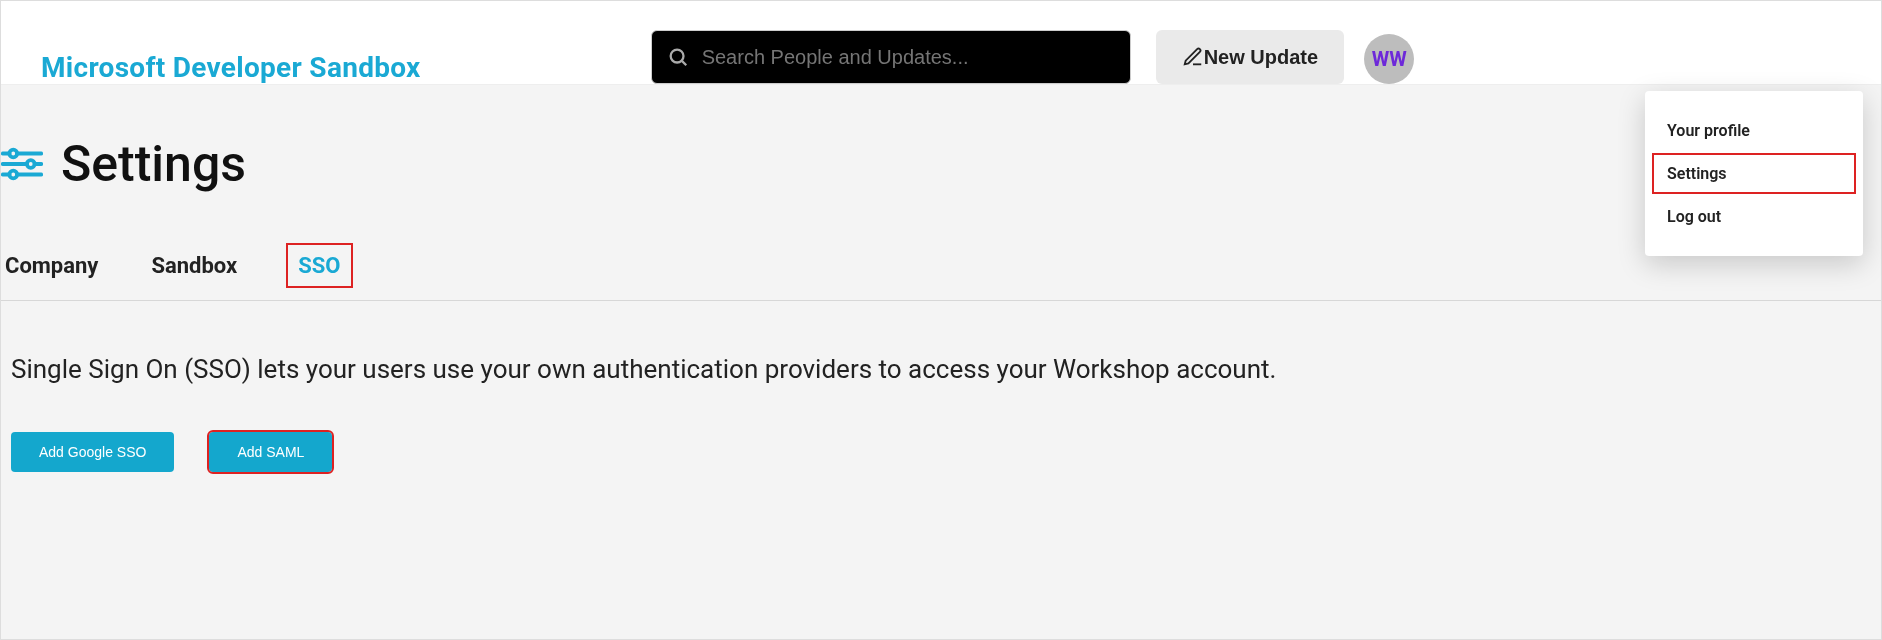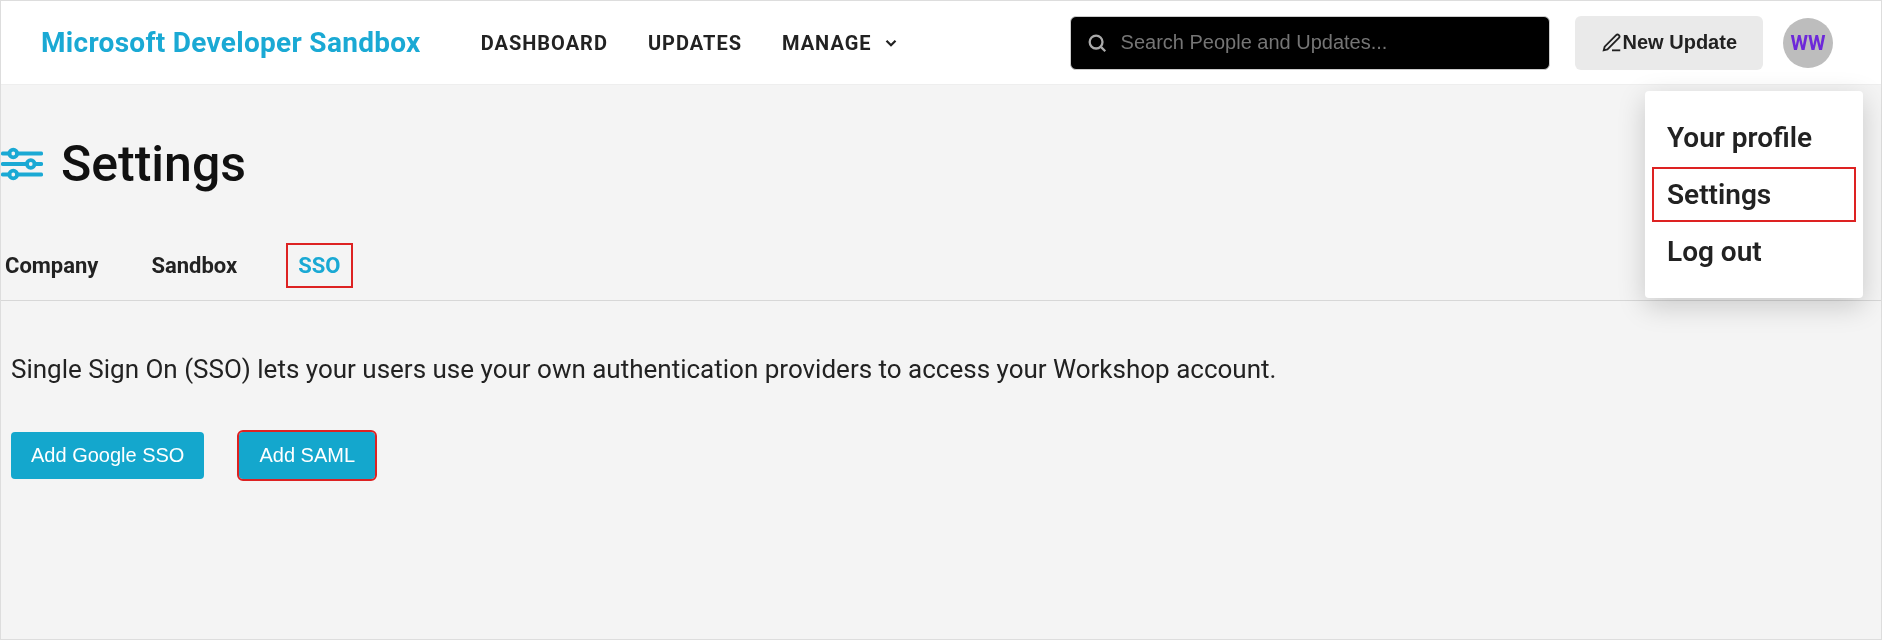--- a/index.html
+++ b/index.html
@@ -8,21 +8,21 @@
       background: #f4f4f4;
       width: 1882px;
       height: 640px;
       overflow: hidden;
     }
     .page-border { border: 1px solid #ddd; width: 1882px; height: 640px; position: relative; background: #f4f4f4; }
     .topbar {
       background: #fff;
       height: 84px;
       display: flex;
-      align-items: center;
+      align-items: flex-end;
       padding: 0 20px 0 40px;
       border-bottom: 1px solid #eee;
     }
     .brand {
       color: #1aa9d4;
       font-weight: 700;
       font-size: 28px;
       letter-spacing: 0.3px;
       margin-right: 60px;
     }
@@ -115,61 +115,51 @@
     .tab.highlighted { outline: 2px solid #d22; outline-offset: -2px; padding-left: 12px; padding-right: 12px;}
 
     .sso-section { padding: 50px 10px 0 10px; }
     .sso-desc { font-size: 26px; color: #222; line-height: 1.4; }
     .btn-row { margin-top: 45px; display: flex; gap: 16px; }
     .primary-btn {
       background: #14a7cd;
       color: #fff;
       border: none;
       border-radius: 4px;
-      font-size: 20px;
-      padding: 12px 20px;
+      font-size: 14px;
+      padding: 12px 28px;
       cursor: pointer;
     }
     .primary-btn.highlighted { outline: 2px solid #d22; outline-offset: 0px; margin-left: 19px; }
 
     .dropdown {
       position: absolute;
       top: 90px;
       right: 18px;
       width: 218px;
       background: #fff;
       border-radius: 4px;
       box-shadow: 0 8px 28px rgba(0,0,0,0.18);
       padding: 18px 0;
     }
     .dropdown-item {
-      font-size: 28px;
+      font-size: 16px;
       font-weight: 600;
       color: #222;
       padding: 12px 22px;
       cursor: pointer;
     }
     .dropdown-item.highlighted { outline: 2px solid #d22; outline-offset: -3px; margin: 0 6px; padding-left: 16px;}
   </style>
 </head>
 <body>
 
 <div class="page-border">
   <div class="topbar">
     <div class="brand">Microsoft Developer Sandbox</div>
-    <div class="nav">
-      <div class="nav-item">DASHBOARD</div>
-      <div class="nav-item">UPDATES</div>
-      <div class="nav-item">
-        <span>MANAGE</span>
-        <svg class="chevron-icon" viewBox="0 0 24 24" fill="none" stroke="currentColor" stroke-width="3">
-            <polyline points="6 9 12 15 18 9"></polyline>
-          </svg>
-      </div>
-    </div>
     <div class="search-wrap">
       <div class="search-box">
         <svg class="search-icon" width="22" height="22" viewBox="0 0 24 24" fill="none" stroke="currentColor" stroke-width="2.5">
             <circle cx="11" cy="11" r="7"></circle>
             <line x1="21" y1="21" x2="16.5" y2="16.5"></line>
           </svg>
         <input class="search-input" placeholder="Search People and Updates..." style="">
       </div>
     </div>
     <button class="new-update-btn">

